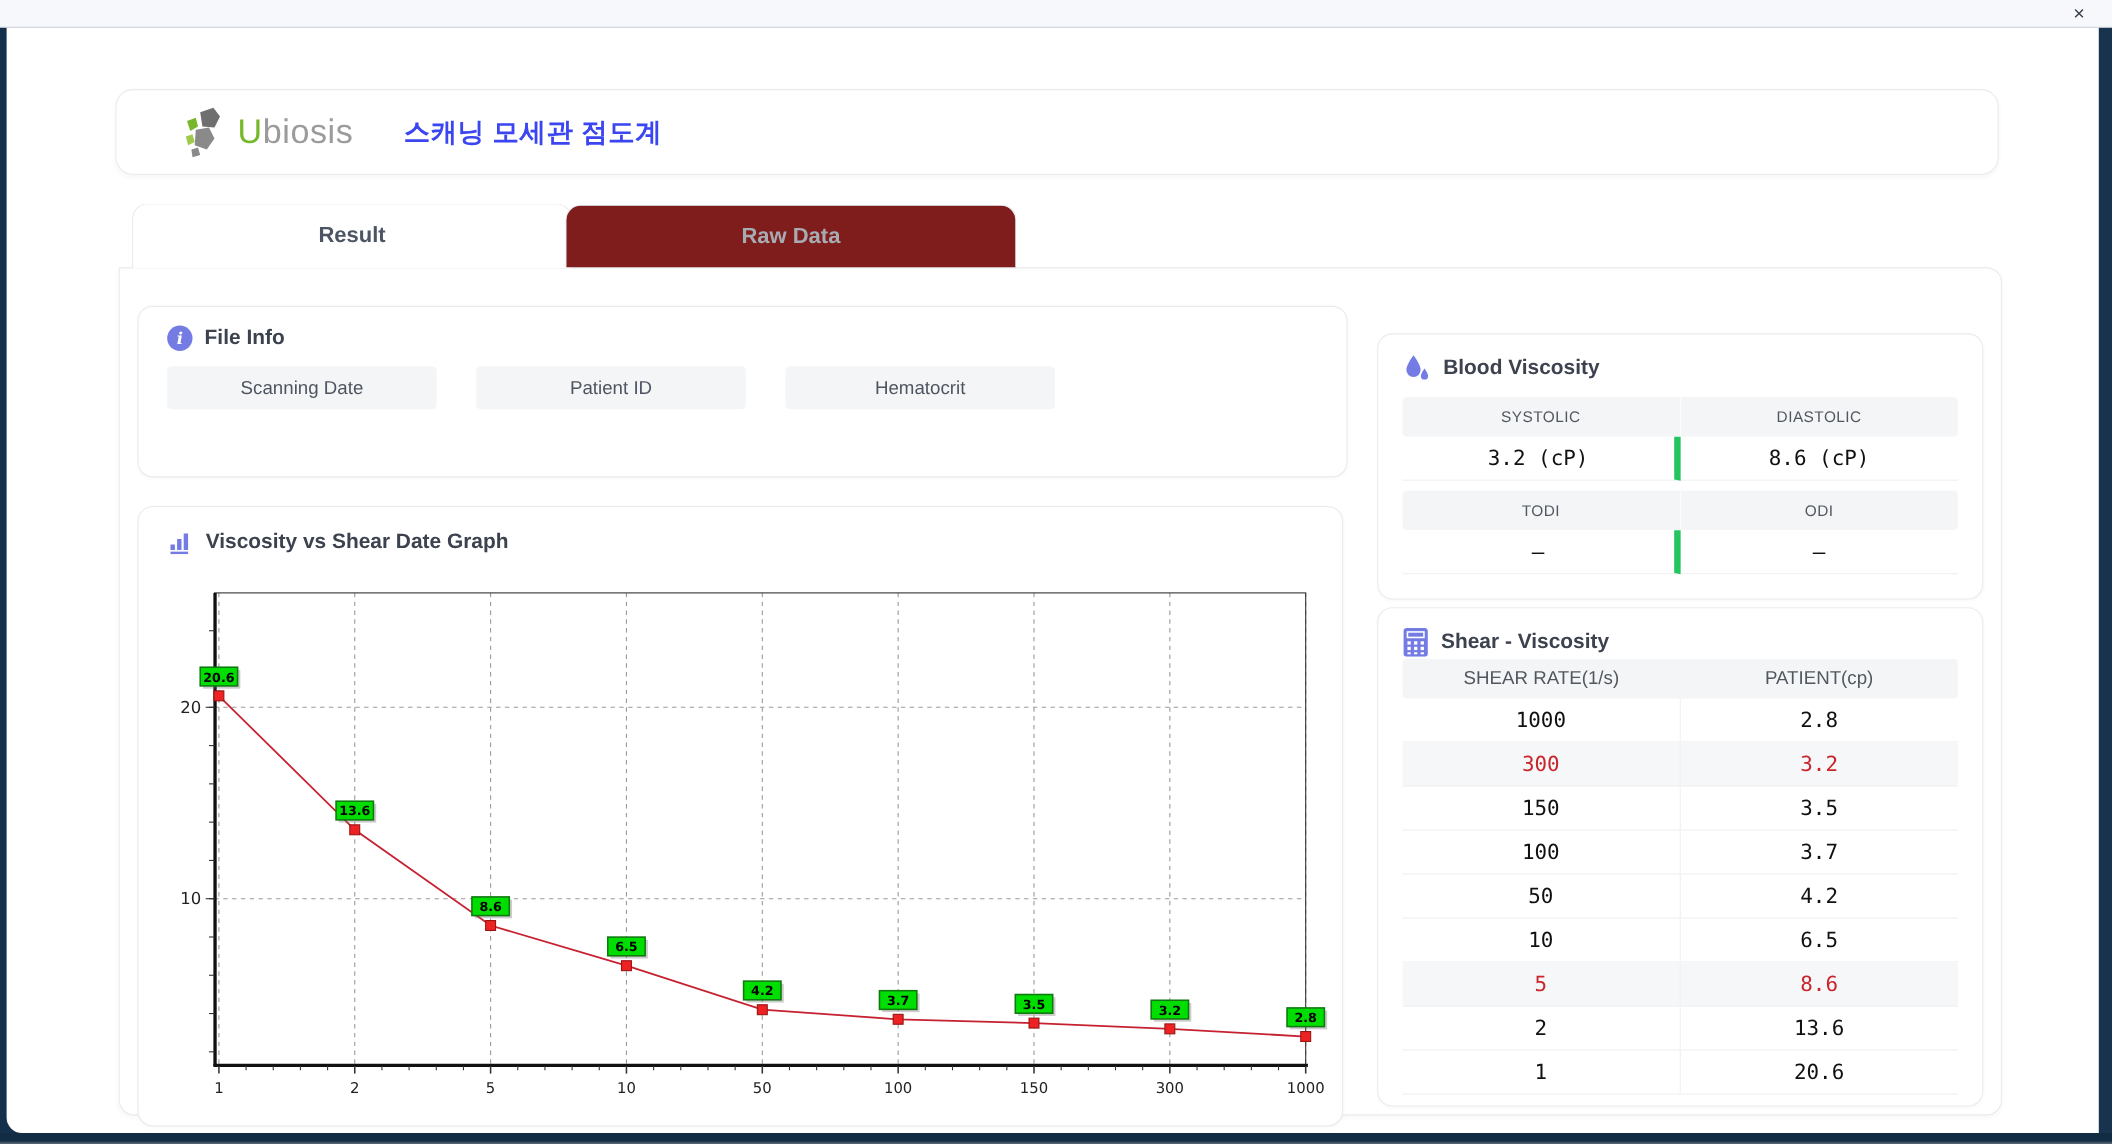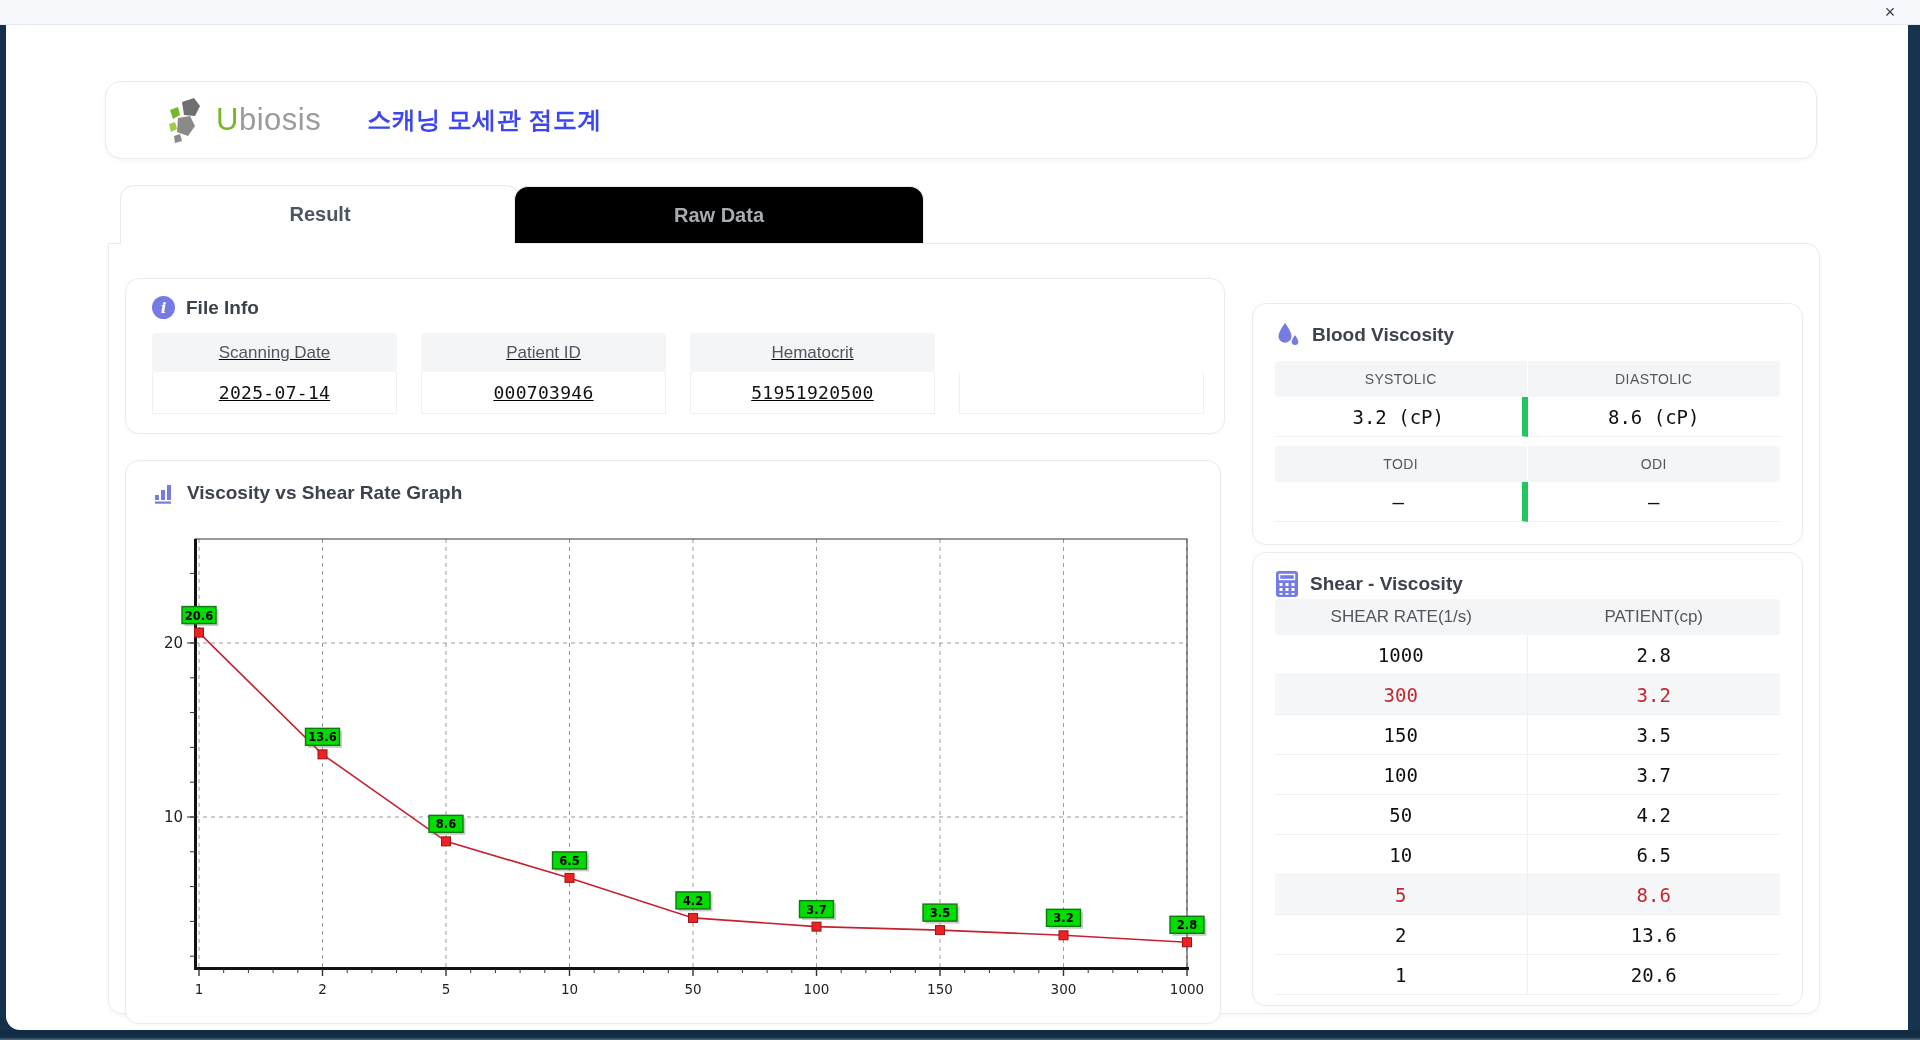--- a/index.html
+++ b/index.html
@@ -25,34 +25,34 @@
   .logo { display:flex; align-items:center; }
   .logo svg { width:52px; height:52px; }
   .logo-text { font-size:31px; letter-spacing:.5px; color:#9b9b9b; font-weight:400; margin-left:2px; }
   .logo-text .u { color:#76b82a; }
   .app-title { margin-left:46px; font-size:24px; font-weight:bold; color:#3b45f0; letter-spacing:.5px; }
 
   
   .tab { position:absolute; height:59px; top:160px; display:flex; align-items:center; justify-content:center;
     font-size:20px; font-weight:bold; border:1px solid #e9ebef; border-radius:14px 14px 0 0; cursor:pointer; z-index:20; }
   .tab-active { left:102px; width:400px; background:#fff; color:#4b5563; border-bottom:1px solid #fff;margin-left:12px; }
-  .tab-inactive { left:508px; width:410px; top:161px; height:57px; background:#000000; color:#a7abb2; border-bottom:none; }
+  .tab-inactive { left:508px; width:410px; top:161px; height:57px; background:#7f1d1d; color:#a7abb2; border-bottom:none; }
 
   
   .panel { position:absolute; left:102px; top:218px; width:1712px; height:771px;
     background:#fff; border:1px solid #e9ebef; border-radius:0 14px 14px 14px;
     box-shadow:0 2px 5px rgba(40,50,70,.04); }
 
   .card { position:absolute; background:#fff; border:1px solid #e9ebef; border-radius:14px;
     box-shadow:0 1px 3px rgba(40,50,70,.03); }
   .sec-title { display:flex; align-items:center; gap:11px; font-size:19px; font-weight:bold; color:#3c424e; }
 
   
   .file-card { left:16px; top:34px; width:1100px; height:156px; padding:17px 26px; }
-  .fi-grid { display:grid; grid-template-columns:repeat(4,245px); column-gap:24px; margin-top:14px;text-decoration:underline; }
+  .fi-grid { display:grid; grid-template-columns:repeat(4,245px); column-gap:36px; margin-top:14px; }
   .fi-head { height:39px; background:#f4f5f7; border-radius:4px; display:flex; align-items:center; justify-content:center;
     font-size:17px; color:#4e5560; }
   .fi-val { height:42px; background:#fff; border:1px solid #eef0f3; border-top:none; display:flex; align-items:center; justify-content:center;
     font-family:"DejaVu Sans Mono", monospace; font-size:18px; color:#111; letter-spacing:.3px; }
 
   
   .graph-card { left:16px; top:216px; width:1096px; height:564px; padding:20px 0 0 26px; }
   .plot-wrap { position:absolute; left:9px; top:68px; width:1080px; height:490px; }
   .plot-wrap svg { overflow:visible; }
 
@@ -117,37 +117,31 @@
     <div class="card file-card">
       <div class="sec-title">
         <span class="icon-circle">i</span>
         <span>File Info</span>
       </div>
       <div class="fi-grid" id="fi-heads">
           <div class="fi-head">Scanning Date</div>
           <div class="fi-head">Patient ID</div>
           <div class="fi-head">Hematocrit</div>
         </div>
-      <div class="fi-grid" id="fi-vals" style="margin-top:0;">
-          <div class="fi-val">2025-07-14</div>
-          <div class="fi-val">000703946</div>
-          <div class="fi-val">51951920500</div>
-          <div class="fi-val"></div>
-        </div>
     </div>
 
     <div class="card graph-card">
       <div class="sec-title">
         <svg width="24" height="24" viewBox="0 0 24 24">
           <rect x="3" y="14" width="4" height="5" fill="#747ce4"></rect>
           <rect x="9" y="9" width="4" height="10" fill="#747ce4"></rect>
           <rect x="15" y="4" width="4" height="15" fill="#747ce4"></rect>
           <rect x="3" y="20.5" width="16" height="2.2" fill="#747ce4"></rect>
         </svg>
-        <span>Viscosity vs Shear Rate Graph</span>
+        <span>Viscosity vs Shear Date Graph</span>
       </div>
       <div class="plot-wrap">
         <svg id="plot-svg" width="1080" height="490" viewBox="0 0 1080 490">
             <line x1="64" y1="10" x2="64" y2="440" stroke="#9a9a9a" stroke-width="1" stroke-dasharray="4 4"></line>
             <line x1="187.5" y1="10" x2="187.5" y2="440" stroke="#9a9a9a" stroke-width="1" stroke-dasharray="4 4"></line>
             <line x1="311" y1="10" x2="311" y2="440" stroke="#9a9a9a" stroke-width="1" stroke-dasharray="4 4"></line>
             <line x1="434.5" y1="10" x2="434.5" y2="440" stroke="#9a9a9a" stroke-width="1" stroke-dasharray="4 4"></line>
             <line x1="558" y1="10" x2="558" y2="440" stroke="#9a9a9a" stroke-width="1" stroke-dasharray="4 4"></line>
             <line x1="681.5" y1="10" x2="681.5" y2="440" stroke="#9a9a9a" stroke-width="1" stroke-dasharray="4 4"></line>
             <line x1="805" y1="10" x2="805" y2="440" stroke="#9a9a9a" stroke-width="1" stroke-dasharray="4 4"></line>

